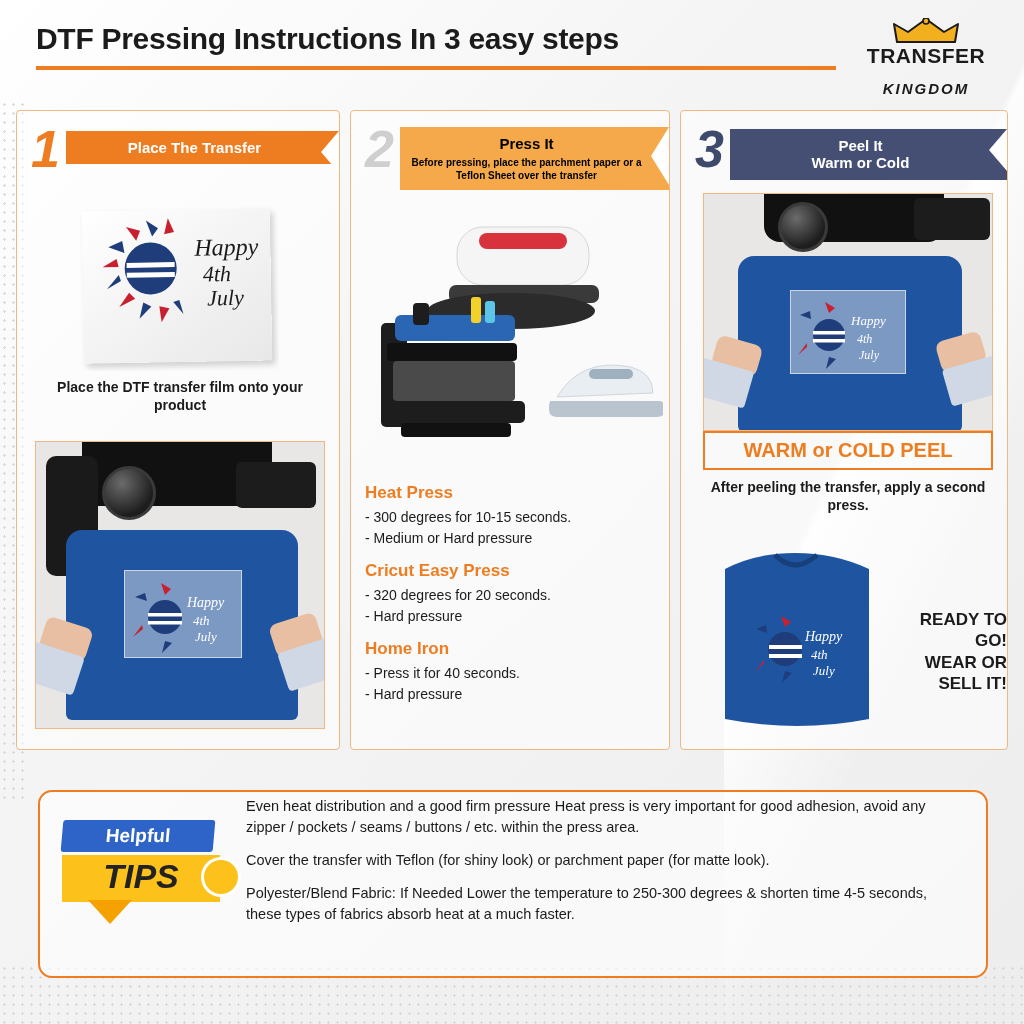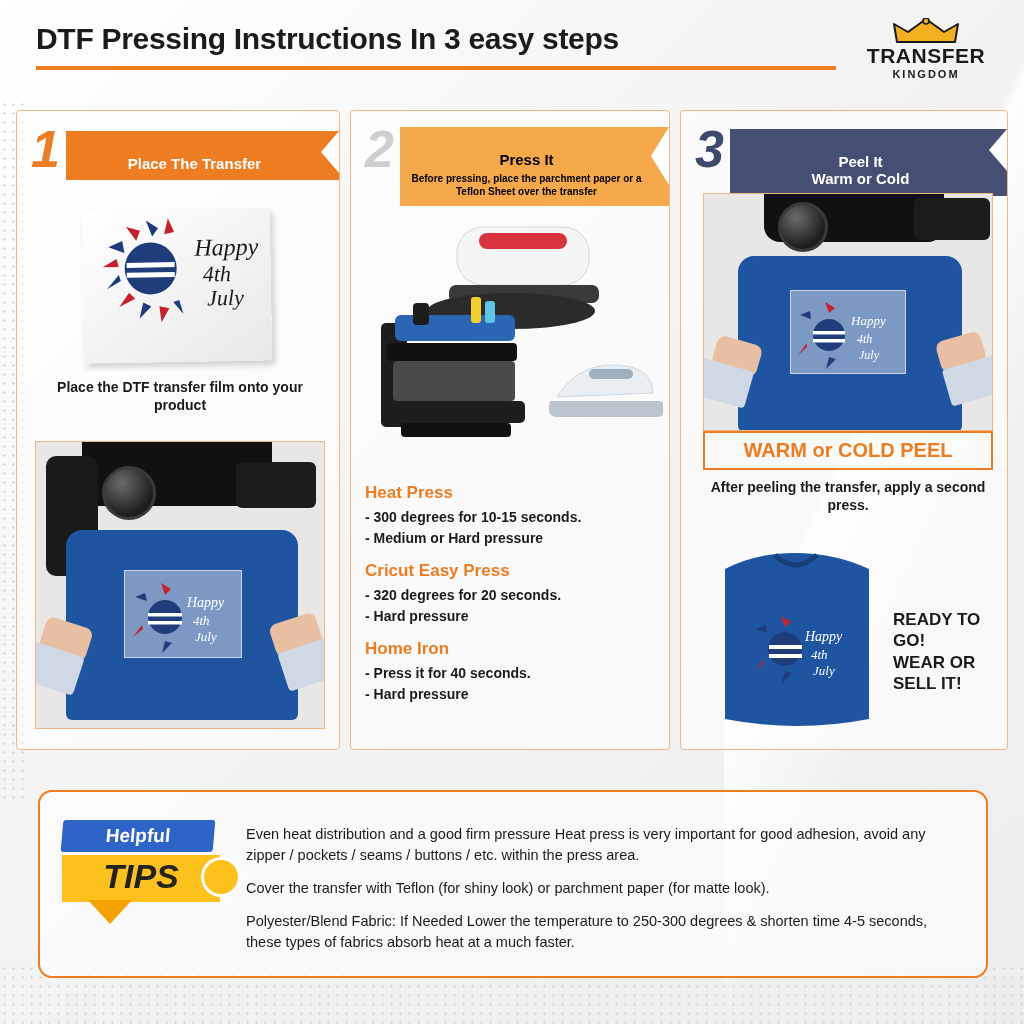--- a/index.html
+++ b/index.html
@@ -59,22 +59,22 @@
     right: 28px; top: 18px;
     width: 140px;
     text-align: center;
   }
   .crown { display:block; margin: 0 auto 1px; }
   .logo-main {
     font-size: 21px; font-weight: bold; color: #1b1b1b;
     letter-spacing: 0.5px; line-height: 1;
   }
   .logo-sub {
-    font-size: 11px; font-weight: bold; color: #1b1b1b;
-    letter-spacing: 2px; margin-top: 2px;
+    font-size: 15px; font-weight: bold; color: #1b1b1b;
+    letter-spacing: 2px; margin-top: 14px; font-style: italic;
   }
 
   
   .steps {
     position: absolute;
     left: 16px; top: 110px;
     width: 992px; height: 640px;
     display: flex;
     gap: 10px;
   }
@@ -104,21 +104,21 @@
   }
   .num.grey { color: #cfcfcf; }
   .num.blue { color: #3e4a6b; }
 
   .ribbon {
     position: relative;
     flex: 1;
     color: #fff;
     font-weight: bold;
     text-align: center;
-    padding: 24px 26px 8px 10px;
+    padding: 8px 26px 8px 10px;
   }
   .ribbon.orange { background: #ed7d20; }
   .ribbon.lightorange { background: #f5a94a; color: #000000; }
   .ribbon.navy { background: #454f73; }
   .ribbon::after {
     content: "";
     position: absolute;
     right: 0; top: 0;
     border-top: 21px solid transparent;
     border-bottom: 21px solid transparent;
@@ -175,33 +175,34 @@
   .print-box {
     position:absolute;
     background: rgba(200,210,225,.55);
     border: 1px solid rgba(255,255,255,.6);
   }
 
   
   .s2body { padding: 0 14px; }
   .instr-block { margin-bottom: 12px; }
   .instr-h { font-size: 17px; font-weight: bold; color: #ed7d20; margin-bottom: 4px; }
-  .instr-l { font-size: 14px; font-weight: bold; color: #1b1b1b; line-height: 1.5; }
+  .instr-l { font-size: 14px; font-weight: normal; color: #1b1b1b; line-height: 1.5; }
 
   .warmcold {
     border: 2px solid #ed7d20;
     color: #ed7d20;
     font-size: 20px;
     font-weight: bold;
     text-align: center;
     padding: 6px 0;
   }
   .ready {
     font-size: 17px; font-weight: bold; color:#1b1b1b;
     line-height: 1.25;
+    text-align: right;
   }
 
   
   .tips {
     position: absolute;
     left: 38px; top: 790px;
     width: 950px; height: 188px;
     border: 2px solid #ed7d20;
     border-radius: 14px;
     background: rgba(255,255,255,.6);
@@ -239,21 +240,21 @@
     border-top: 24px solid #f5a200;
   }
   .sun {
     position:absolute; right: 4px; top: 40px;
     width: 34px; height: 34px; border-radius: 50%;
     background: #fcc21b;
     box-shadow: 0 0 0 3px #fff;
   }
   .tips-text {
     position: absolute;
-    left: 206px; top: 32px;
+    left: 206px; top: 4px;
     width: 712px;
     font-size: 14.5px;
     color: #1b1b1b;
     line-height: 1.45;
   }
   .tips-text p { margin-bottom: 12px; }
   .tips-text p:last-child { margin-bottom: 11px; }
 </style>
 </head>
 <body>

